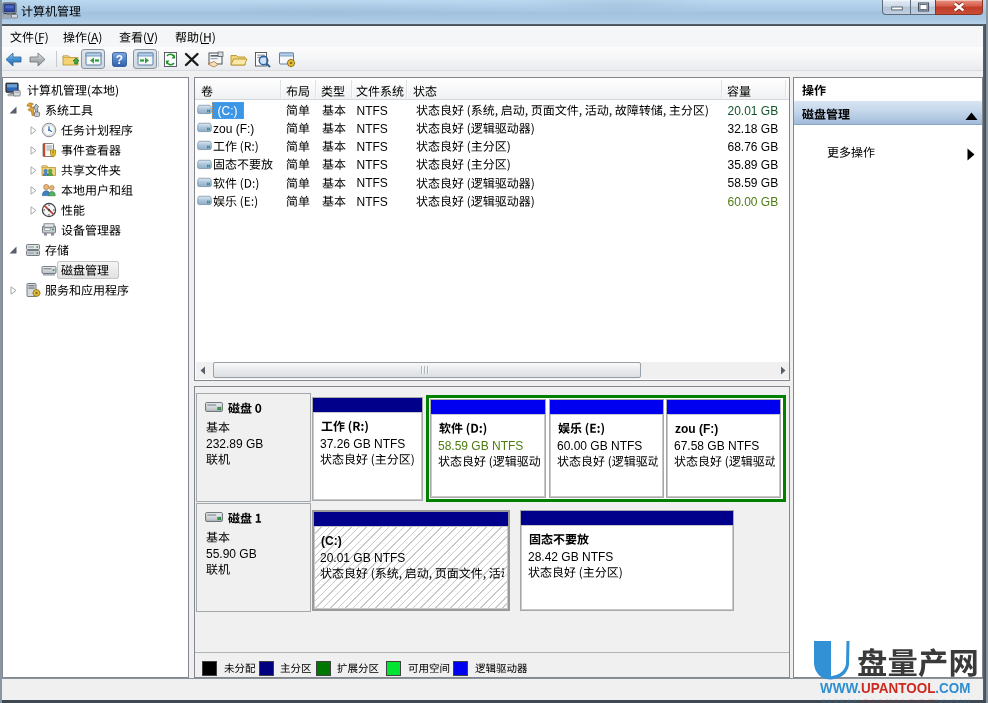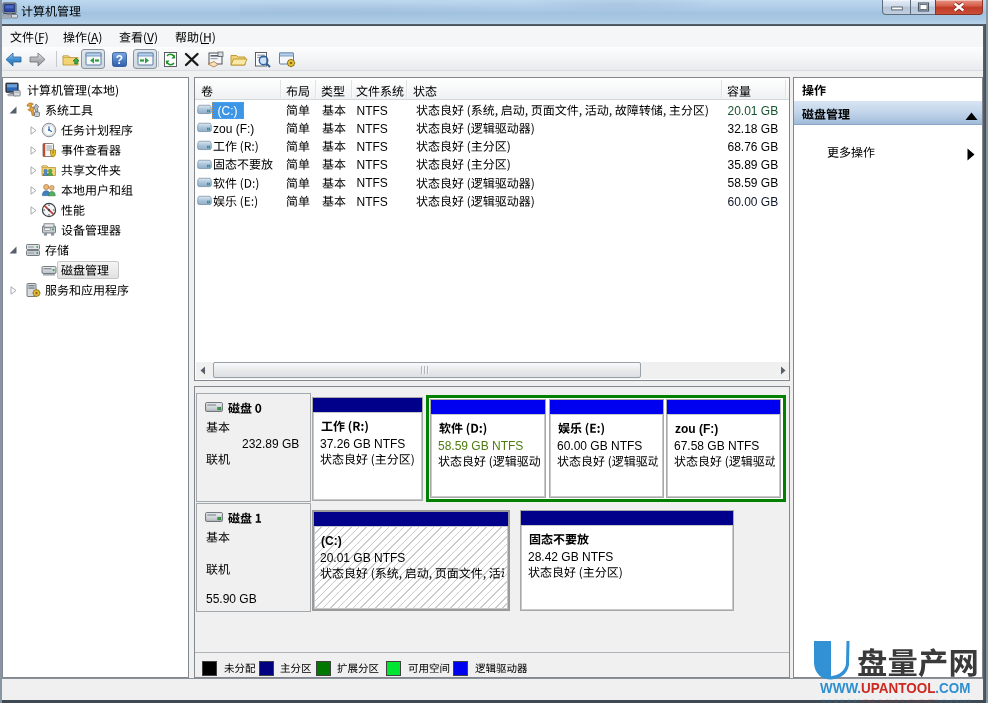--- a/index.html
+++ b/index.html
@@ -847,21 +847,21 @@
         <use href="#r597d" x="3000"></use>
         <use href="#r28" x="4224"></use>
         <use href="#r903b" x="4562"></use>
         <use href="#r8f91" x="5562"></use>
         <use href="#r9a71" x="6562"></use>
         <use href="#r52a8" x="7562"></use>
         <use href="#r5668" x="8562"></use>
         <use href="#r29" x="9562"></use>
       </g>
     </svg>
-    <div style="position:absolute;left:727.5px;top:194.5px;font:normal 12px 'Liberation Sans',sans-serif;color:#0f172a;white-space:nowrap;text-align:center;">60.00 GB</div>
+    <div style="position:absolute;left:727.5px;top:194.5px;font:normal 12px 'Liberation Sans',sans-serif;color:#4d7c0f;white-space:nowrap;text-align:center;">60.00 GB</div>
     <div style="position:absolute;left:196px;top:362px;width:593px;height:17px;background:#f0f0f0"></div>
     <svg style="position:absolute;left:199px;top:366px" width="8" height="9">
       <path d="M6 0.5 L1.5 4.5 L6 8.5 Z" fill="#57606a"></path>
     </svg>
     <svg style="position:absolute;left:779px;top:366px" width="8" height="9">
       <path d="M2 0.5 L6.5 4.5 L2 8.5 Z" fill="#57606a"></path>
     </svg>
     <div style="position:absolute;left:213px;top:362px;width:428px;height:16px;background:linear-gradient(180deg,#f8f9fa,#e8eaec 50%,#dcdfe2);border:1px solid #98a0a8;border-radius:2px;box-sizing:border-box"></div>
     <div style="position:absolute;left:421px;top:366px;width:1px;height:8px;background:#b0b5ba"></div>
     <div style="position:absolute;left:422px;top:366px;width:1px;height:8px;background:#f4f5f6"></div>
@@ -888,21 +888,21 @@
         <use href="#b76d8" x="1000"></use>
         <use href="#b30" x="2227"></use>
       </g>
     </svg>
     <svg style="position:absolute;left:206.0px;top:418.8px;overflow:visible;" width="26" height="17">
       <g transform="translate(0,12.72) scale(0.012000)" fill="#000">
         <use href="#r57fa"></use>
         <use href="#r672c" x="1000"></use>
       </g>
     </svg>
-    <div style="position:absolute;left:206px;top:436.9px;font:normal 12px 'Liberation Sans',sans-serif;color:#000;white-space:nowrap;margin-left:36px;">232.89 GB</div>
+    <div style="position:absolute;left:206px;top:436.9px;font:normal 12px 'Liberation Sans',sans-serif;color:#000;white-space:nowrap;">232.89 GB</div>
     <svg style="position:absolute;left:206.0px;top:450.6px;overflow:visible;" width="26" height="17">
       <g transform="translate(0,12.72) scale(0.012000)" fill="#000">
         <use href="#r8054"></use>
         <use href="#r673a" x="1000"></use>
       </g>
     </svg>
     <div style="position:absolute;left:196px;top:503px;width:115px;height:109px;background:#f0f0f0;border:1px solid #a3a8ad;box-sizing:border-box"></div>
     <svg style="position:absolute;left:205px;top:512px" width="18" height="10" viewBox="0 0 18 10">
       <rect x="0.6" y="0.6" width="16.8" height="8.8" rx="1" fill="url(#dk1)" stroke="#595f66" stroke-width="0.9"></rect>
       <defs>
@@ -920,21 +920,21 @@
         <use href="#b76d8" x="1000"></use>
         <use href="#b31" x="2227"></use>
       </g>
     </svg>
     <svg style="position:absolute;left:206.0px;top:528.8px;overflow:visible;" width="26" height="17">
       <g transform="translate(0,12.72) scale(0.012000)" fill="#000">
         <use href="#r57fa"></use>
         <use href="#r672c" x="1000"></use>
       </g>
     </svg>
-    <div style="position:absolute;left:206px;top:546.9px;font:normal 12px 'Liberation Sans',sans-serif;color:#000;white-space:nowrap;margin-top:45px;">55.90 GB</div>
+    <div style="position:absolute;left:206px;top:546.9px;font:normal 12px 'Liberation Sans',sans-serif;color:#000;white-space:nowrap;">55.90 GB</div>
     <svg style="position:absolute;left:206.0px;top:560.6px;overflow:visible;" width="26" height="17">
       <g transform="translate(0,12.72) scale(0.012000)" fill="#000">
         <use href="#r8054"></use>
         <use href="#r673a" x="1000"></use>
       </g>
     </svg>
     <div style="position:absolute;left:312px;top:397px;width:111px;height:104px;background:#fff;border:1px solid #a8a8a8;box-sizing:border-box"></div>
     <div style="position:absolute;left:313px;top:398px;width:109px;height:14px;background:#00008b"></div>
     <div style="position:absolute;left:313px;top:412px;width:109px;height:88px;box-sizing:border-box;border:1px solid #c8c8c8"></div>
     <svg style="position:absolute;left:321.0px;top:417.8px;overflow:hidden;" width="97" height="17">

